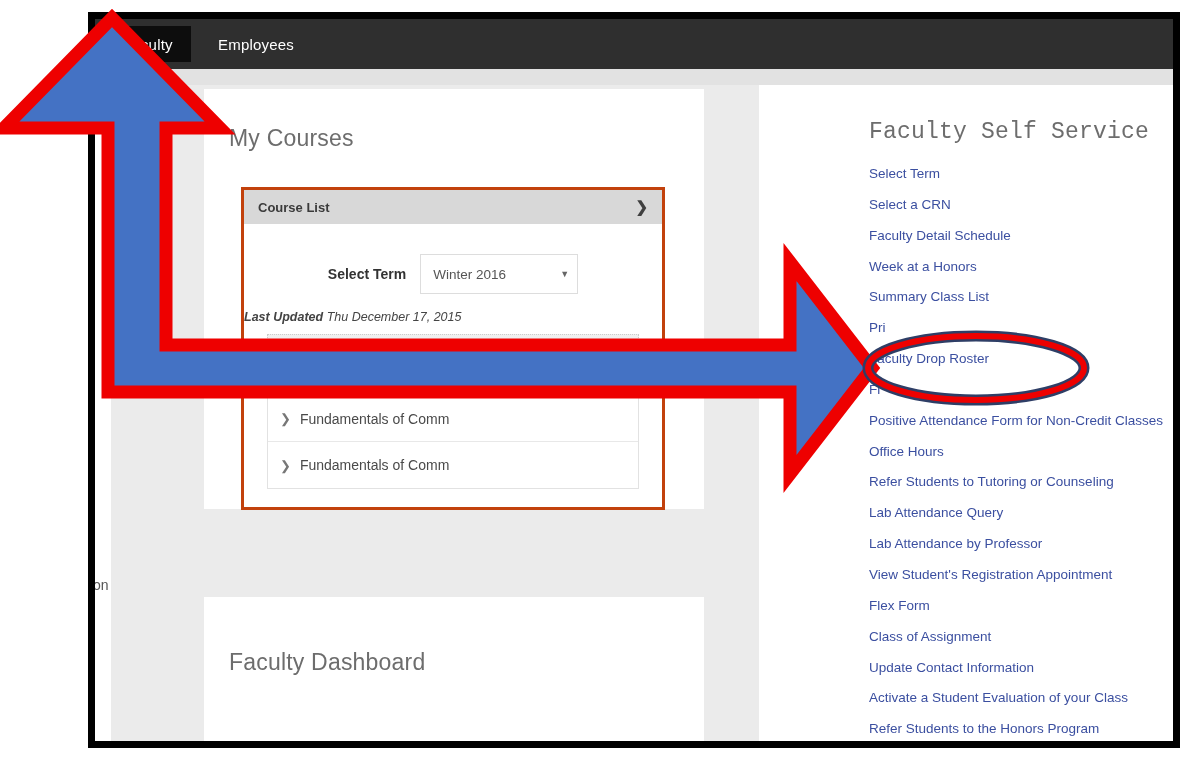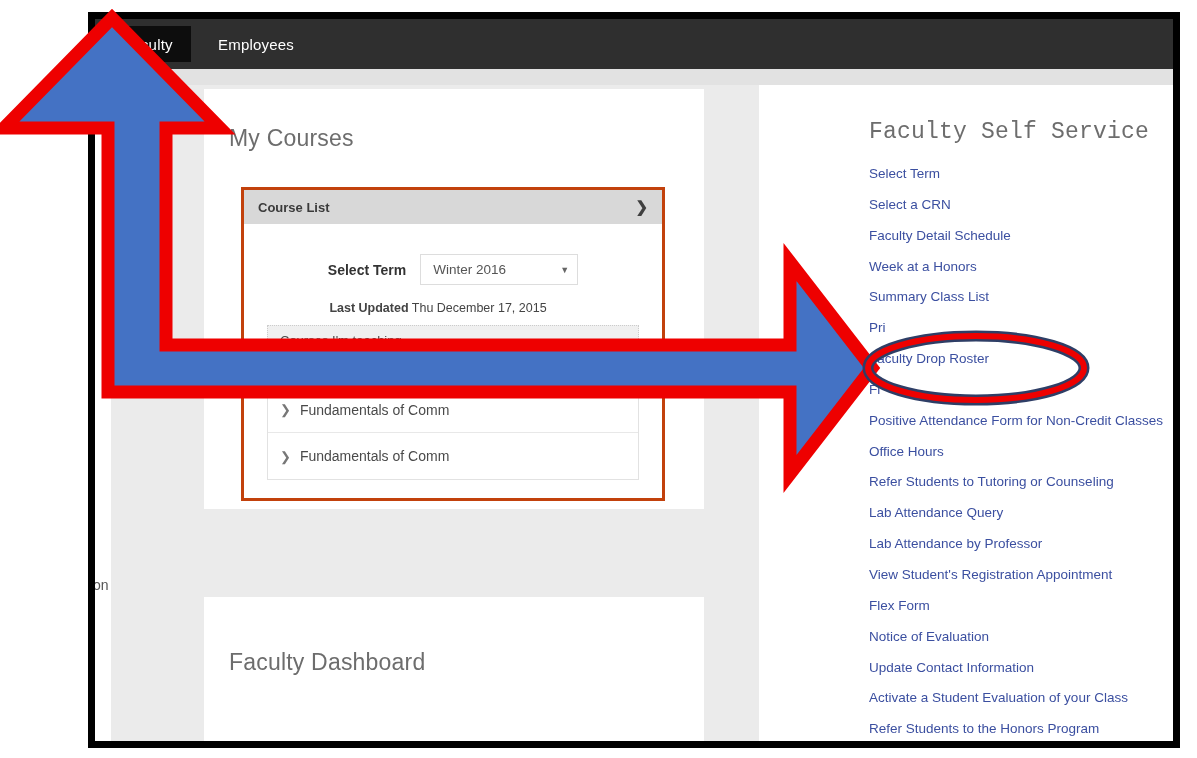--- a/index.html
+++ b/index.html
@@ -82,30 +82,30 @@
   .chev-right { font-size: 15px; font-weight: 700; color: #3f3f3f; }
 
   .panel-body { background: #ffffff; padding: 14px 0 18px 0; }
 
   .term-row {
     display: flex; align-items: center; justify-content: center;
     gap: 14px; margin: 16px 0 0 0;
   }
   .term-label { font-size: 14px; font-weight: 700; color: #333; }
   .select {
-    width: 158px; height: 31px; border: 1px solid #dddddd;
+    width: 158px; height: 40px; border: 1px solid #dddddd;
     background: #ffffff; display: flex; align-items: center;
     justify-content: space-between; padding: 0 8px 0 12px;
     font-size: 13.5px; color: #555; cursor: pointer; gap: 9px;
   }
   .select .caret { font-size: 9px; color: #666; }
 
   .updated {
-    text-align: center; padding: 16px 30px 0 0;
-    font-size: 12.5px; color: #444;
+    text-align: left; padding: 16px 30px 0 0;
+    font-size: 12.5px; color: #444; font-style: italic;
   }
   .updated b { font-weight: 700; }
 
   
   .tabstrip {
     margin: 10px 23px 0 23px; border: 1px dotted #cccccc;
     border-bottom: none; background: #f0f0f0; height: 30px;
     display: flex; align-items: center; padding-left: 12px;
     font-size: 13px; color: #4a4a4a;
   }
@@ -244,21 +244,21 @@
           <a class="rail-link">Pri</a>
           <a class="rail-link">Faculty Drop Roster</a>
           <a class="rail-link">Fi</a>
           <a class="rail-link">Positive Attendance Form for Non-Credit Classes</a>
           <a class="rail-link">Office Hours</a>
           <a class="rail-link">Refer Students to Tutoring or Counseling</a>
           <a class="rail-link">Lab Attendance Query</a>
           <a class="rail-link">Lab Attendance by Professor</a>
           <a class="rail-link">View Student's Registration Appointment</a>
           <a class="rail-link">Flex Form</a>
-          <a class="rail-link">Notice of Evaluation</a>
+          <a class="rail-link">Class of Assignment</a>
           <a class="rail-link">Update Contact Information</a>
           <a class="rail-link">Activate a Student Evaluation of your Class</a>
           <a class="rail-link">Refer Students to the Honors Program</a>
         </div>
       </div>
 
     </div>
   </div>
 
   <svg class="anno" viewBox="0 0 1197 758">

